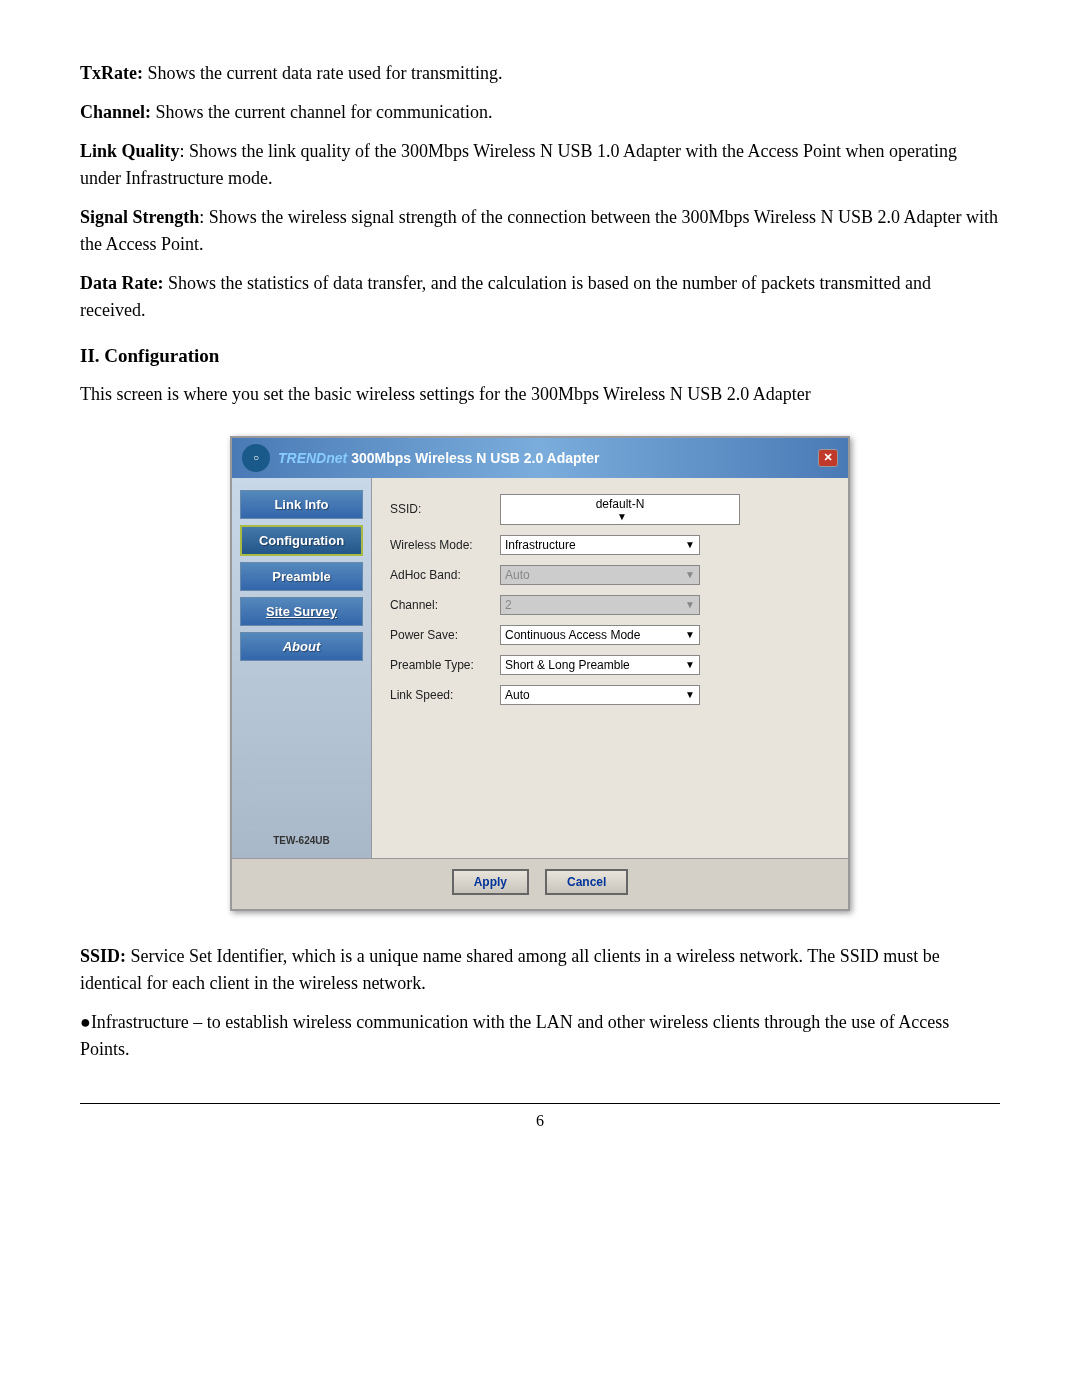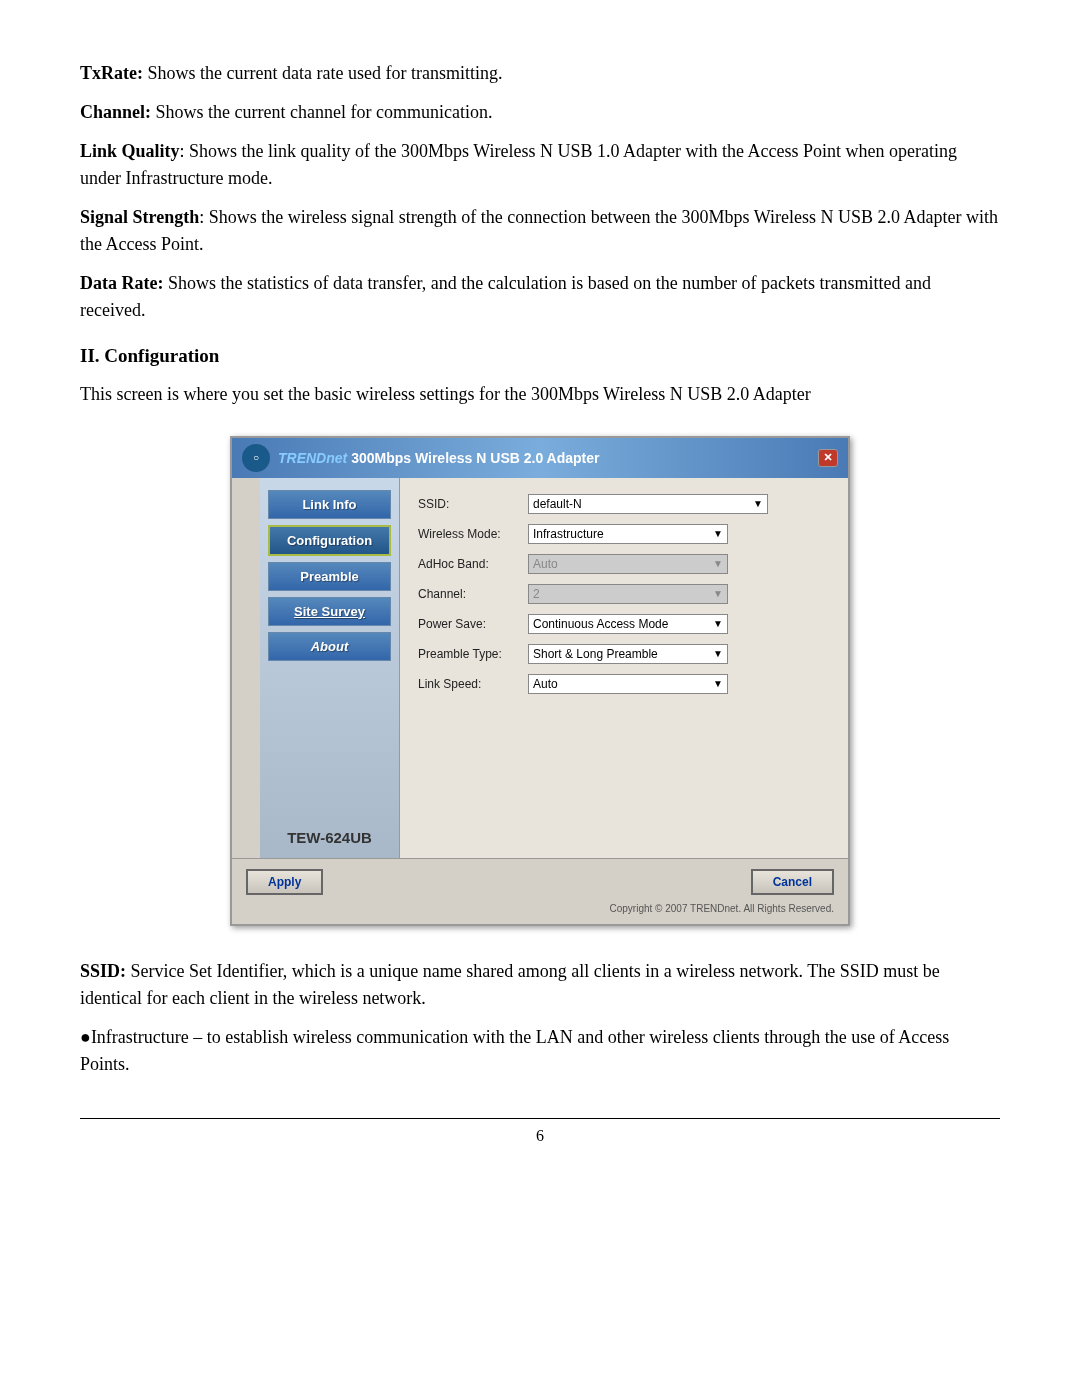--- a/index.html
+++ b/index.html
@@ -81,21 +81,20 @@
       display: flex;
       align-items: center;
       justify-content: center;
       font-size: 11px;
       cursor: pointer;
       font-weight: bold;
     }
     .dialog-body {
       display: flex;
       min-height: 380px;
-      margin-left: 28px;
     }
     .dialog-sidebar {
       width: 140px;
       background: linear-gradient(to bottom, #c8d8e8, #a8b8c8);
       padding: 12px 8px;
       display: flex;
       flex-direction: column;
       gap: 6px;
       border-right: 1px solid #999;
     }
@@ -126,21 +125,21 @@
       background: linear-gradient(to bottom, #5588bb, #3366aa);
       text-decoration: underline;
     }
     .sidebar-btn.about {
       background: linear-gradient(to bottom, #5588bb, #3366aa);
       font-style: italic;
     }
     .sidebar-model {
       margin-top: auto;
       text-align: center;
-      font-size: 15px;
+      font-size: 10px;
       font-weight: bold;
       color: #333;
       padding-top: 8px;
     }
     .dialog-main {
       flex: 1;
       padding: 16px 18px;
       background: #e8e4dc;
     }
     .form-row {
@@ -163,40 +162,40 @@
       border: 1px solid #888;
       background: #fff;
       font-size: 12px;
       font-family: Arial, sans-serif;
       padding: 2px 4px;
       display: flex;
       align-items: center;
       justify-content: space-between;
       min-width: 200px;
     }
-    .select-box.full { min-width: 240px; }
+    .select-box.full { min-width: 240px; flex-direction: column; }
     .select-box.disabled {
       background: #ccc;
       color: #888;
     }
     .select-arrow {
       font-size: 10px;
       margin-left: 4px;
     }
     .dialog-footer {
       background: #d4d0c8;
       border-top: 1px solid #999;
       padding: 10px 14px;
       display: flex;
       flex-direction: column;
       gap: 4px;
     }
     .footer-buttons {
       display: flex;
-      justify-content: space-between;
+      justify-content: center;
       gap: 16px;
       margin-bottom: 4px;
     }
     .footer-btn {
       padding: 4px 20px;
       font-size: 12px;
       font-weight: bold;
       font-family: Arial, sans-serif;
       border: 2px solid #666;
       cursor: pointer;
@@ -339,21 +338,20 @@
             </div>
           </div>
         </div>
       </div>
 
       <div class="dialog-footer">
         <div class="footer-buttons">
           <button class="footer-btn">Apply</button>
           <button class="footer-btn">Cancel</button>
         </div>
-        <div class="copyright-text">Copyright © 2007 TRENDnet. All Rights Reserved.</div>
       </div>
     </div>
   </div>
 
   <p>
     <span class="bold">SSID:</span><span> Service Set Identifier, which is a unique name shared among all clients in a wireless network. The SSID must be identical for each client in the wireless network.</span>
   </p>
   <p class="bullet">
     <span>●</span><span>Infrastructure – to establish wireless communication with the LAN and other wireless clients through the use of Access Points.</span>
   </p>

